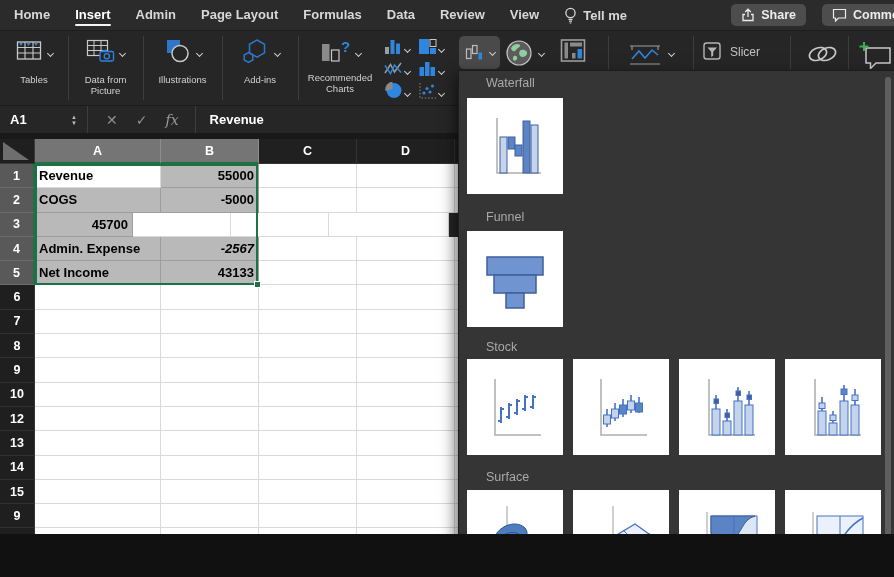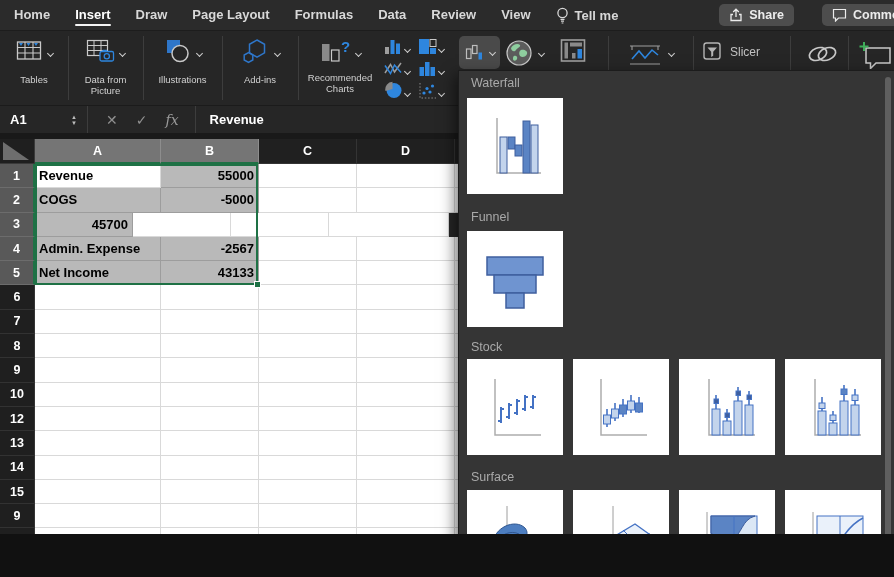--- a/index.html
+++ b/index.html
@@ -7,21 +7,21 @@
   .app { position:relative; width:894px; height:534px; overflow:hidden; background:#7f1d1d; }
 
   
   .menubar { position:absolute; left:0; top:0; width:894px; height:30px; background:#2b2b2b; display:flex; align-items:center; }
   .mtabs { display:flex; align-items:center; margin-left:14px; }
   .mtab { color:#d8d8d8; font-size:13px; font-weight:600; margin-right:25px; position:relative; padding:6px 0 7px; cursor:default; white-space:nowrap; }
   .mtab.active { color:#fff; }
   .mtab.active::after { content:""; position:absolute; left:0; right:0; bottom:3px; height:2px; background:#f5f5f5; border-radius:1px; }
   .tellme { display:flex; align-items:center; gap:6px; color:#d8d8d8; font-size:13px; font-weight:600; }
   .mbtn { position:absolute; top:4px; height:22px; background:#4d4d4d; border-radius:5px; display:flex; align-items:center; gap:6px; padding:0 10px; color:#ececec; font-size:12.5px; font-weight:600; }
-  .mbtn.share { right:100px; }
+  .mbtn.share { right:88px; }
   .mbtn.comments { left:822px; width:110px; }
 
   
   .ribbon { position:absolute; left:0; top:30px; width:894px; height:75px; background:#262626; border-top:1px solid #1d1d1d; z-index:2; }
   .vsep { position:absolute; top:5px; height:64px; width:1px; background:#3d3d3d; }
   .rgroup { position:absolute; top:0; text-align:center; }
   .bigicon { display:flex; align-items:flex-start; justify-content:center; margin-top:7px; height:34px; }
   .rlabel { color:#d2d2d2; font-size:9.5px; line-height:11px; margin-top:2px; }
   .chev { width:5px; height:5px; border-right:1.6px solid #cfcfcf; border-bottom:1.6px solid #cfcfcf; transform:rotate(45deg); display:inline-block; margin-left:5px; margin-top:13px; flex:none; }
   .chev.sm { margin-top:6px; margin-left:2px; }
@@ -53,35 +53,35 @@
   .rhd { width:35px; background:#1f1f1f; color:#fff; font-size:12.5px; font-weight:700; display:flex; align-items:center; justify-content:center; border-bottom:1px solid #323232; border-right:1px solid #343434; flex:none; }
   .rhd.sel { background:#595959; border-right:2px solid #1e7145; border-bottom:1px solid #6c6c6c; }
   .cell { background:#fff; border-right:1px solid #d9d9d9; border-bottom:1px solid #d9d9d9; font-size:13px; font-weight:600; color:#000; display:flex; align-items:center; padding:0 4px; overflow:hidden; white-space:nowrap; flex:none; }
   .cell.num { justify-content:flex-end; }
   .cell.selgray { background:#b9b9b9; border-right:1px solid #9d9d9d; border-bottom:1px solid #9d9d9d; }
   .selrange { position:absolute; left:35px; top:25px; width:223px; height:121px; border:2px solid #1e7145; pointer-events:none; }
   .fillhandle { position:absolute; left:254px; top:142px; width:7px; height:7px; background:#1e7145; border:1px solid #fff; pointer-events:none; }
 
   
   .panel { position:absolute; left:458px; top:70px; width:436px; height:507px; background:#353535; border-left:1px solid #1c1c1c; border-top:1px solid #1c1c1c; box-shadow:-3px 5px 14px rgba(0,0,0,.55); z-index:5; overflow:hidden; }
-  .ptitle { position:absolute; left:12px; color:#a9a9a9; font-size:12.5px; }
+  .ptitle { position:absolute; left:27px; color:#a9a9a9; font-size:12.5px; }
   .prow { position:absolute; left:0; }
   .thumb { position:absolute; width:96px; height:96px; background:#fff; top:0; }
   .pscroll { position:absolute; right:3px; top:6px; width:6px; height:492px; background:#5f5f5f; border-radius:3px; }
 </style>
 </head>
 <body>
 
 <div class="app">
 
   <div class="menubar">
     <div class="mtabs">
         <span class="mtab">Home</span>
         <span class="mtab active">Insert</span>
-        <span class="mtab">Draw</span>
+        <span class="mtab">Admin</span>
         <span class="mtab">Page Layout</span>
         <span class="mtab">Formulas</span>
         <span class="mtab">Data</span>
         <span class="mtab">Review</span>
         <span class="mtab">View</span>
       </div>
     <span class="tellme">
       <svg width="13" height="17" viewBox="0 0 13 17">
           <circle cx="6.5" cy="6" r="4.6" fill="none" stroke="#d8d8d8" stroke-width="1.3"></circle>
           <path d="M4.5 12.4 h4 M5 14.2 h3 M5.6 16 h1.8" stroke="#d8d8d8" stroke-width="1.2" fill="none"></path>
@@ -340,21 +340,21 @@
         <div class="grow">
           <div class="rhd sel">3</div>
           <div class="cell num selgray" style="width: 98px;">45700</div>
           <div class="cell" style="width: 98px;"></div>
           <div class="cell" style="width: 98px;"></div>
           <div class="cell" style="width: 120px;"></div>
         </div>
         <div class="grow">
           <div class="rhd sel">4</div>
           <div class="cell selgray" style="width: 126px;">Admin. Expense</div>
-          <div class="cell num selgray" style="width: 98px;">-2567</div>
+          <div class="cell num selgray" style="width: 98px; font-style: italic;">-2567</div>
           <div class="cell" style="width: 98px;"></div>
           <div class="cell" style="width: 98px;"></div>
           <div class="cell" style="width: 120px;"></div>
         </div>
         <div class="grow">
           <div class="rhd sel">5</div>
           <div class="cell selgray" style="width: 126px;">Net Income</div>
           <div class="cell num selgray" style="width: 98px;">43133</div>
           <div class="cell" style="width: 98px;"></div>
           <div class="cell" style="width: 98px;"></div>

